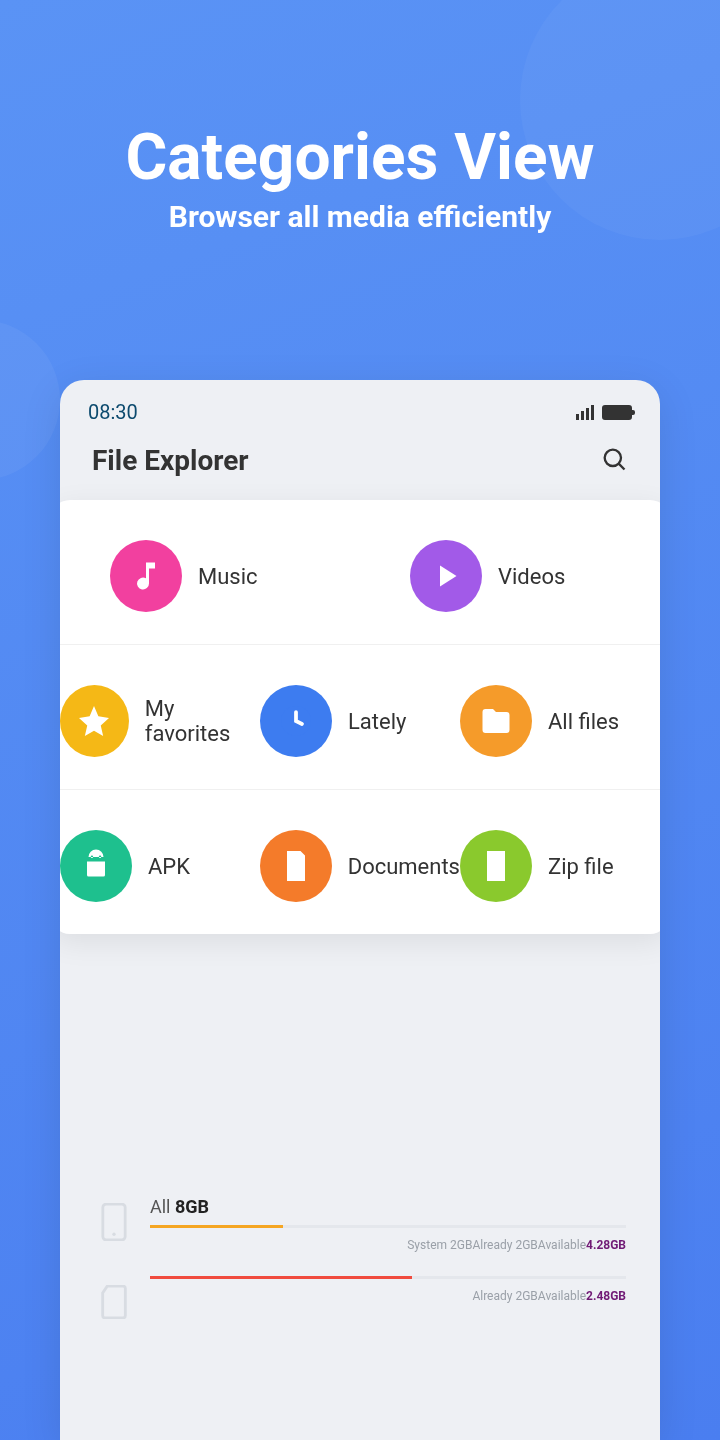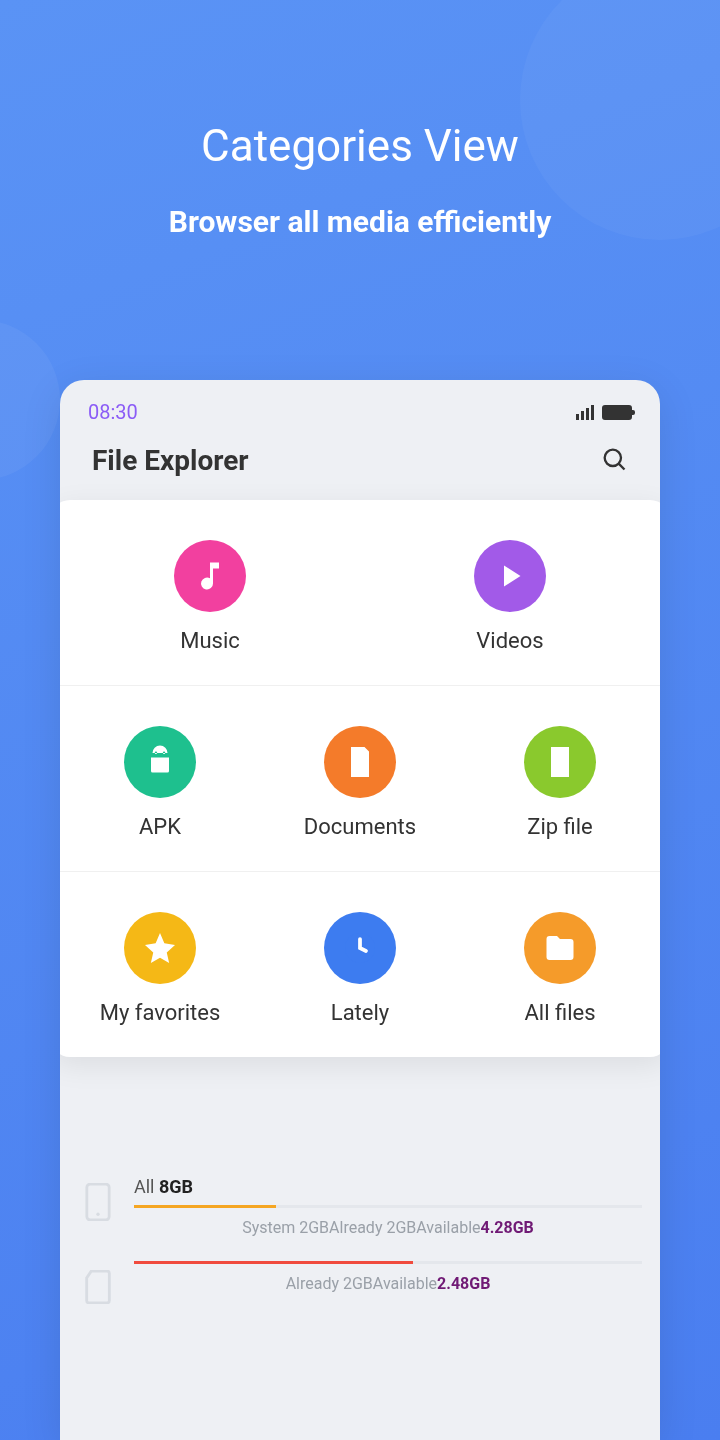--- a/index.html
+++ b/index.html
@@ -1,52 +1,52 @@
 <!DOCTYPE html>
 <html><head>
 <meta charset="utf-8">
 <style>
 *{margin:0;padding:0;box-sizing:border-box;font-family:-apple-system,BlinkMacSystemFont,"Segoe UI",Roboto,sans-serif}
 body{width:720px;height:1440px;background:linear-gradient(160deg,#5a93f5 0%,#4a7ef0 100%);position:relative;overflow:hidden}
 .bg-circle-1{position:absolute;width:280px;height:280px;border-radius:50%;background:rgba(255,255,255,0.04);top:-40px;right:-80px}
 .bg-circle-2{position:absolute;width:160px;height:160px;border-radius:50%;background:rgba(255,255,255,0.05);top:320px;left:-100px}
 .promo{text-align:center;color:#fff;padding:120px 20px 60px}
-.promo h1{font-size:44px;font-weight:400;margin-bottom:32px}
+.promo h1{font-size:64px;font-weight:700;margin-bottom:4px}
 .promo p{font-size:30px;font-weight:700}
 .phone{position:absolute;top:380px;left:60px;right:60px;bottom:0;background:#eef0f4;border-radius:24px 24px 0 0;overflow:hidden;box-shadow:0 10px 40px rgba(0,0,0,0.1)}
-.statusbar{display:flex;justify-content:space-between;align-items:center;padding:20px 28px 8px;font-size:20px;color:#8b5cf6}
+.statusbar{display:flex;justify-content:space-between;align-items:center;padding:20px 28px 8px;font-size:20px;color:#0c4a6e}
 .statusbar-right{display:flex;gap:8px;align-items:center}
 .signal{display:flex;align-items:flex-end;gap:2px}
 .signal span{width:3px;background:#333}
 .signal span:nth-child(1){height:6px}
 .signal span:nth-child(2){height:9px}
 .signal span:nth-child(3){height:12px}
 .signal span:nth-child(4){height:15px}
 .battery{width:30px;height:15px;border:2px solid #333;border-radius:3px;position:relative;background:#333}
 .battery::after{content:"";position:absolute;right:-5px;top:3px;width:3px;height:5px;background:#333;border-radius:0 2px 2px 0}
 .app-header{display:flex;justify-content:space-between;align-items:center;padding:12px 32px 20px}
 .app-title{font-size:28px;color:#333;font-weight:700}
 .search-icon svg{width:28px;height:28px}
 .card{position:absolute;top:120px;left:-10px;right:-10px;background:#fff;border-radius:20px;box-shadow:0 8px 30px rgba(0,0,0,0.08);padding:0 10px}
 .grid-row{display:flex;width:100%;padding:40px 0 32px;justify-content:space-around}
 .grid-row+.grid-row{border-top:1px solid #f0f0f0}
-.cat{display:flex;flex-direction:column;align-items:center;gap:16px;width:33.33%}
+.cat{display:flex;align-items:center;gap:16px;width:33.33%}
 .cat-icon{width:72px;height:72px;border-radius:50%;display:flex;align-items:center;justify-content:center}
 .cat-icon svg{width:36px;height:36px;fill:#fff}
 .cat-label{font-size:22px;color:#333}
-.storage{position:absolute;top:768px;left:0;right:0;padding:16px 8px}
+.storage{position:absolute;top:788px;left:0;right:0;padding:16px 24px}
 .storage-row{display:flex;gap:16px;padding:12px 10px;align-items:flex-start}
 .storage-icon{width:40px;height:44px;display:flex;align-items:center;justify-content:center;flex-shrink:0;margin-top:4px}
 .storage-icon svg{fill:#d8dce2}
 .storage-body{flex:1}
 .storage-all{font-size:18px;color:#555;margin-bottom:8px}
 .storage-all b{color:#222;font-weight:700}
 .bar{height:3px;background:#e4e7ec;position:relative;margin-bottom:10px}
 .bar-fill{position:absolute;left:0;top:0;height:100%}
-.storage-meta{display:flex;justify-content:center;font-size:16px;color:#9aa0a8}
+.storage-meta{display:flex;justify-content:flex-end;font-size:12px;color:#9aa0a8}
 .storage-meta b{color:#701a75;font-weight:700}
 </style>
 </head>
 <body>
 
 <div class="bg-circle-1"></div>
 <div class="bg-circle-2"></div>
 
 <div class="promo">
   <h1>Categories View</h1>
@@ -92,47 +92,20 @@
           <svg viewBox="0 0 24 24">
               <path d="M8 5v14l11-7z"></path>
             </svg>
         </div>
         <span class="cat-label">Videos</span>
       </div>
     </div>
 
     <div class="grid-row">
       <div class="cat">
-        <div class="cat-icon" style="background:#1ec08e">
-          <svg viewBox="0 0 24 24">
-              <path d="M6 9h12v9a1 1 0 0 1-1 1H7a1 1 0 0 1-1-1V9zm1-3a5 5 0 0 1 10 0H7zm2.3-1a.8.8 0 1 0 0 1.6.8.8 0 0 0 0-1.6zm5.4 0a.8.8 0 1 0 0 1.6.8.8 0 0 0 0-1.6z"></path>
-            </svg>
-        </div>
-        <span class="cat-label">APK</span>
-      </div>
-      <div class="cat">
-        <div class="cat-icon" style="background:#f47b2a">
-          <svg viewBox="0 0 24 24">
-              <path d="M6 2h9l3 3v17H6V2zm3 6h6v2H9V8zm0 4h6v2H9v-2zm0 4h4v2H9v-2z"></path>
-            </svg>
-        </div>
-        <span class="cat-label">Documents</span>
-      </div>
-      <div class="cat">
-        <div class="cat-icon" style="background:#8ac92d">
-          <svg viewBox="0 0 24 24">
-              <path d="M6 2h12v20H6V2zm5 2h2v2h-2V4zm0 3h2v2h-2V7zm0 3h2v2h-2v-2zm0 3h2v2h-2v-2z"></path>
-            </svg>
-        </div>
-        <span class="cat-label">Zip file</span>
-      </div>
-    </div>
-
-    <div class="grid-row">
-      <div class="cat">
         <div class="cat-icon" style="background:#f5b816">
           <svg viewBox="0 0 24 24">
               <path d="M12 2l2.9 6.9L22 10l-5.5 5 1.6 7L12 18.5 5.9 22l1.6-7L2 10l7.1-1.1L12 2z"></path>
             </svg>
         </div>
         <span class="cat-label">My favorites</span>
       </div>
       <div class="cat">
         <div class="cat-icon" style="background:#3d7cf0">
           <svg viewBox="0 0 24 24">
@@ -142,20 +115,47 @@
         </div>
         <span class="cat-label">Lately</span>
       </div>
       <div class="cat">
         <div class="cat-icon" style="background:#f59b2a">
           <svg viewBox="0 0 24 24">
               <path d="M3 6a2 2 0 0 1 2-2h5l2 2h7a2 2 0 0 1 2 2v10a2 2 0 0 1-2 2H5a2 2 0 0 1-2-2V6z"></path>
             </svg>
         </div>
         <span class="cat-label">All files</span>
+      </div>
+    </div>
+
+    <div class="grid-row">
+      <div class="cat">
+        <div class="cat-icon" style="background:#1ec08e">
+          <svg viewBox="0 0 24 24">
+              <path d="M6 9h12v9a1 1 0 0 1-1 1H7a1 1 0 0 1-1-1V9zm1-3a5 5 0 0 1 10 0H7zm2.3-1a.8.8 0 1 0 0 1.6.8.8 0 0 0 0-1.6zm5.4 0a.8.8 0 1 0 0 1.6.8.8 0 0 0 0-1.6z"></path>
+            </svg>
+        </div>
+        <span class="cat-label">APK</span>
+      </div>
+      <div class="cat">
+        <div class="cat-icon" style="background:#f47b2a">
+          <svg viewBox="0 0 24 24">
+              <path d="M6 2h9l3 3v17H6V2zm3 6h6v2H9V8zm0 4h6v2H9v-2zm0 4h4v2H9v-2z"></path>
+            </svg>
+        </div>
+        <span class="cat-label">Documents</span>
+      </div>
+      <div class="cat">
+        <div class="cat-icon" style="background:#8ac92d">
+          <svg viewBox="0 0 24 24">
+              <path d="M6 2h12v20H6V2zm5 2h2v2h-2V4zm0 3h2v2h-2V7zm0 3h2v2h-2v-2zm0 3h2v2h-2v-2z"></path>
+            </svg>
+        </div>
+        <span class="cat-label">Zip file</span>
       </div>
     </div>
   </div>
 
   <div class="storage">
     <div class="storage-row">
       <div class="storage-icon">
         <svg viewBox="0 0 24 34" width="28" height="38">
             <rect x="2" y="1" width="20" height="32" rx="3" fill="none" stroke="#d8dce2" stroke-width="2.5"></rect>
             <circle cx="12" cy="28" r="1.5"></circle>

